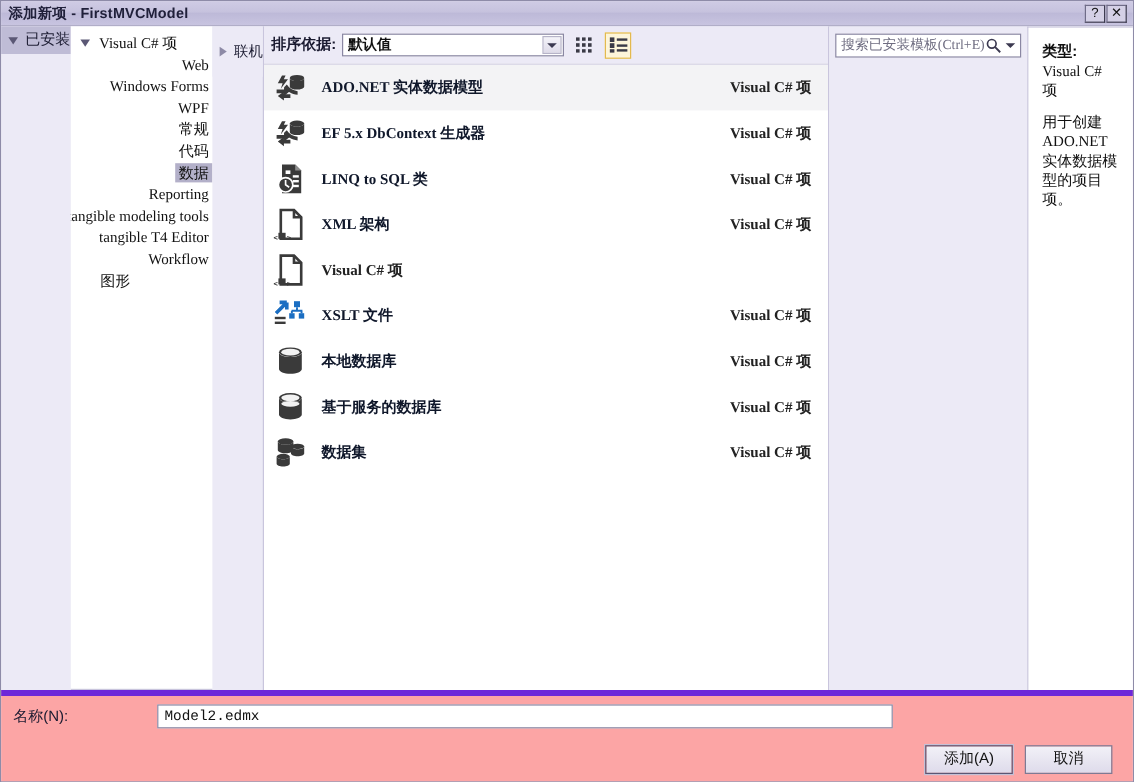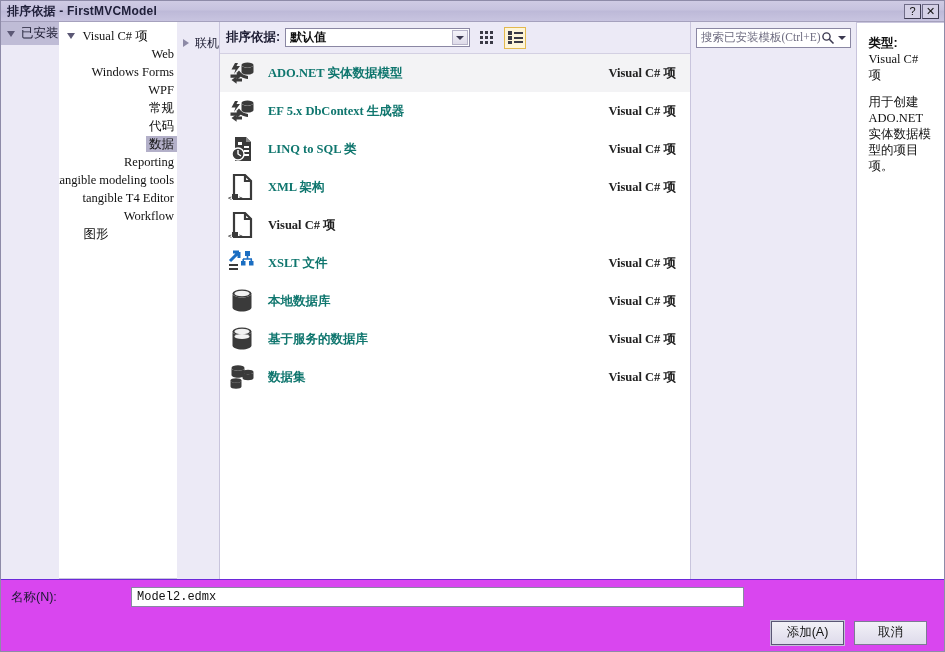--- a/index.html
+++ b/index.html
@@ -200,21 +200,21 @@
   }
   .tpl-row.selected { background: #f3f3f5; }
   .tpl-icon {
     width: 32px; height: 32px;
     flex: 0 0 32px;
     display: flex; align-items: center; justify-content: center;
     margin-right: 10px;
   }
   .tpl-name {
     font-size: 12.5px;
-    color: #0f766e;
+    color: #0f172a;
     font-family: "Liberation Serif", serif;
     white-space: nowrap;
     flex: 1 1 auto;
   }
   .tpl-kind {
     font-size: 12.5px;
     color: #222;
     font-family: "Liberation Serif", serif;
     white-space: nowrap;
     flex: 0 0 auto;
@@ -259,22 +259,22 @@
     border-bottom: none; border-right: none;
     padding: 12px 12px 0 12px;
   }
   .detail-line { font-size: 12.5px; color: #111; margin-bottom: 10px; font-family: "Liberation Serif", serif;}
   .detail-line .k { font-weight: bold; font-family: "Liberation Sans", sans-serif; }
   #detail-desc { font-size: 12.5px; color: #111; line-height: 16px; font-family: "Liberation Serif", serif;}
 
   
   #bottom {
     flex: 0 0 auto;
-    background: #d946ef;
-    border-top: 1px solid #6d28d9;
+    background: #fca5a5;
+    border-top: 5px solid #6d28d9;
   }
   #name-row {
     display: flex;
     align-items: center;
     height: 34px;
     padding: 0 10px;
   }
   #name-label { font-size: 12.5px; color: #1a1a30; width: 120px; flex: 0 0 120px; }
   #name-input {
     width: 613px;
@@ -308,21 +308,21 @@
     border: 1px solid #5a5775;
     box-shadow: 0 0 0 1px #c3c0d6;
   }
 </style>
 </head>
 <body>
 
 <div id="dialog">
 
   <div id="titlebar">
-    <span id="title-text">排序依据 - FirstMVCModel</span>
+    <span id="title-text">添加新项 - FirstMVCModel</span>
     <div class="title-btns">
       <div class="tbtn">?</div>
       <div class="tbtn">✕</div>
     </div>
   </div>
 
   <div id="body-area">
 
     <div id="left-panel">
       <div class="panel-header">

